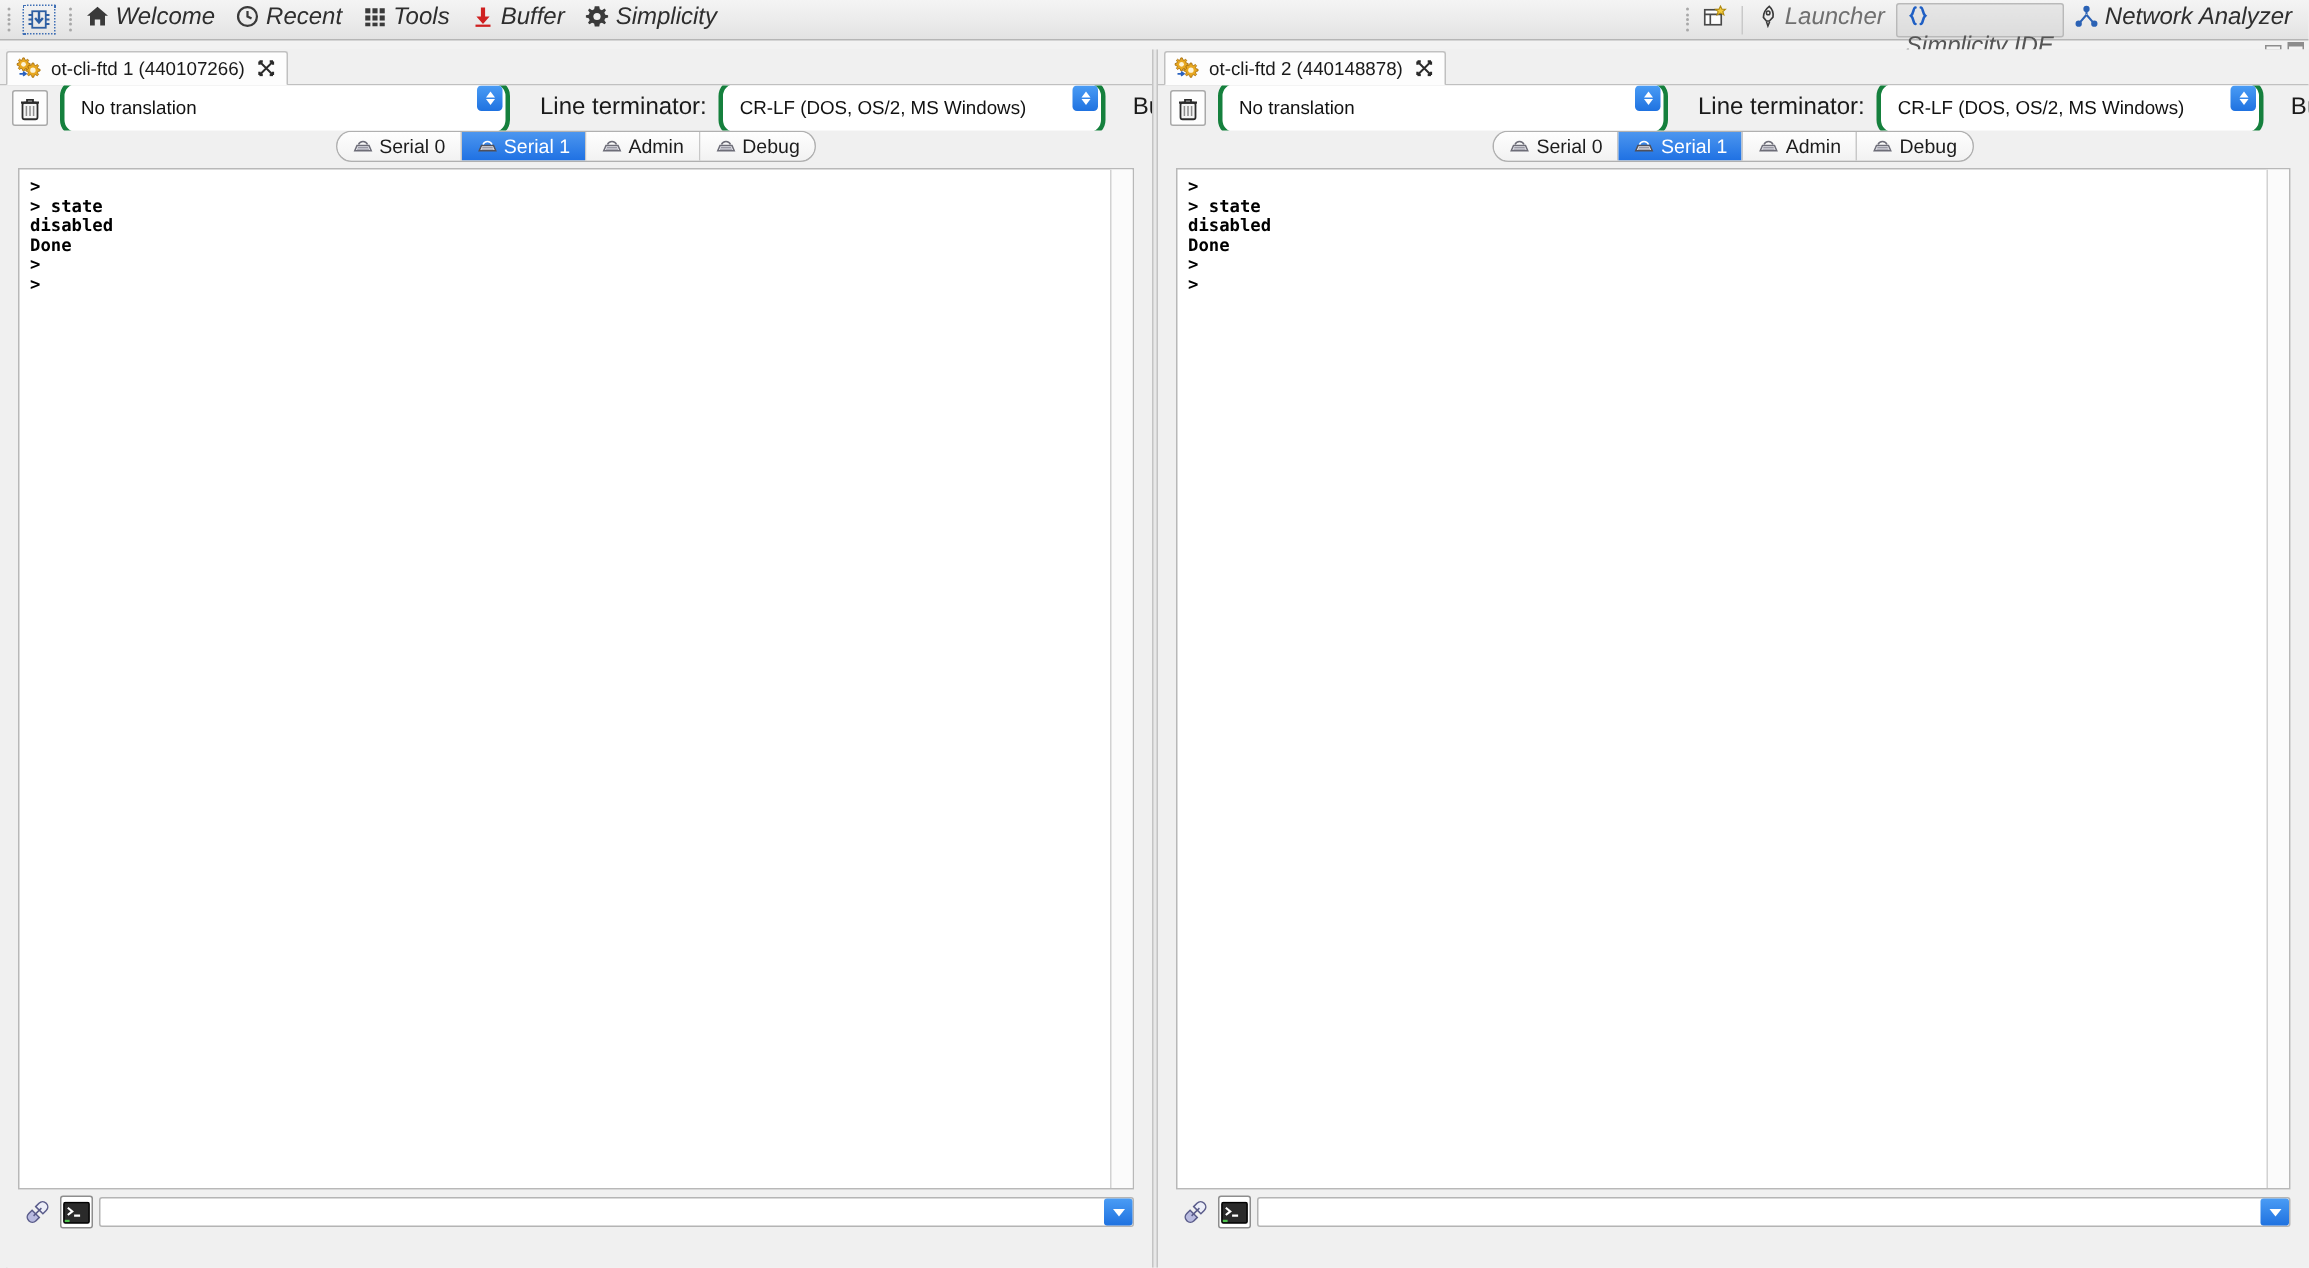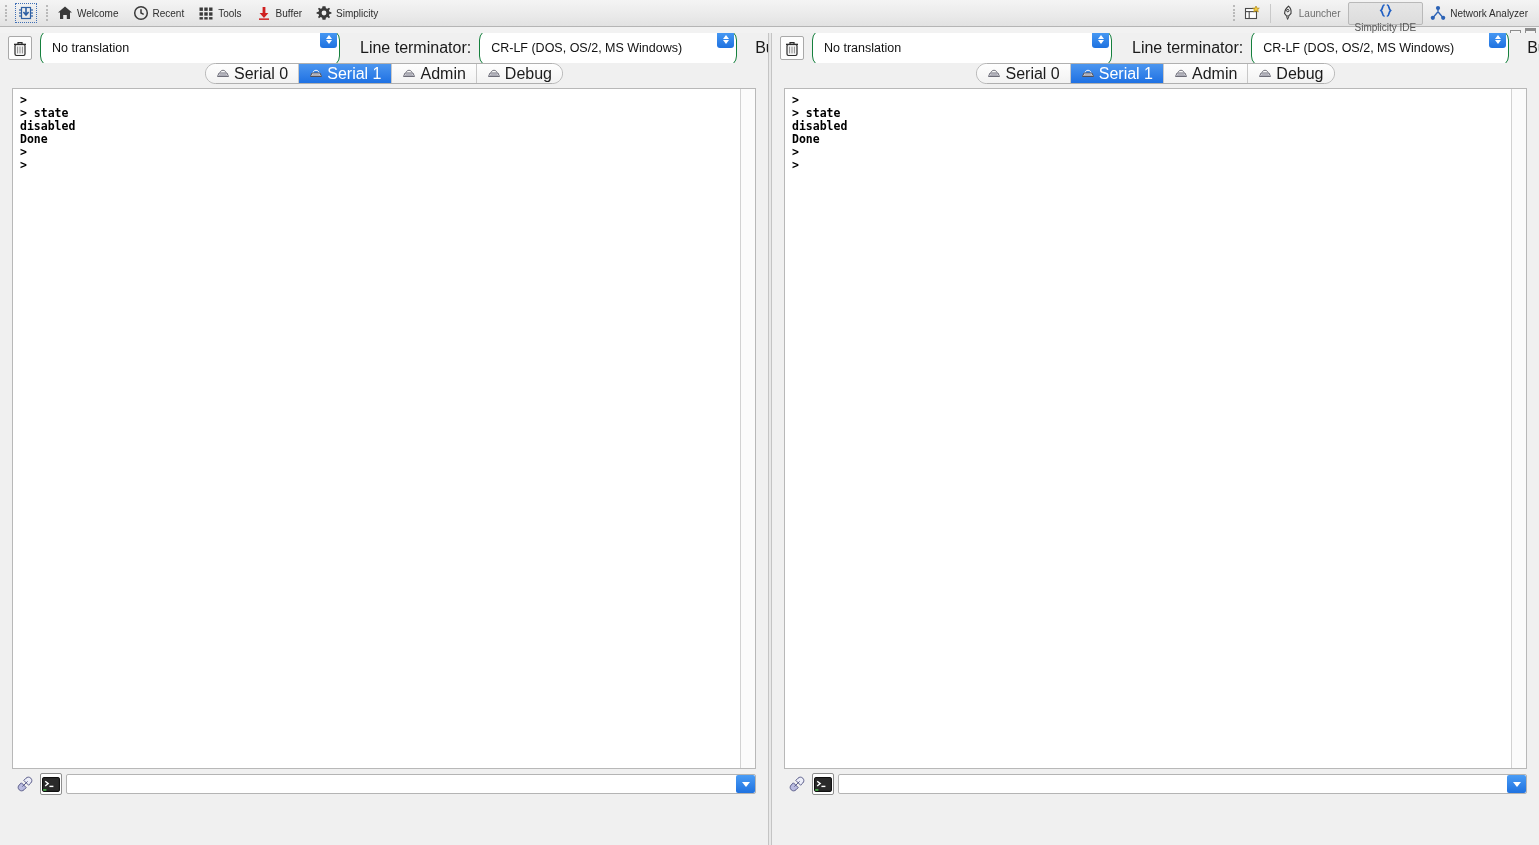--- a/index.html
+++ b/index.html
@@ -33,25 +33,25 @@
   .grip {
     width: 7px; height: 18px;
     display: flex; flex-direction: column; justify-content: space-evenly; align-items: center;
     flex: none;
   }
   .grip i {
     display: block; width: 2px; height: 2px; background: #a8a8a8; border-radius: 1px;
   }
 
   .tb-btn {
-    display: flex; align-items: center; gap: 4px;
+    display: flex; gap: 4px;
     height: 23px; padding: 0 6px;
     border: 1px solid transparent; border-radius: 2px;
     cursor: default; white-space: nowrap;
-    font-size: 10px; color: #2e2e2e;
+    font-size: 16px; color: #2e2e2e; font-style: italic;
   }
   .tb-btn.pressed {
     background: linear-gradient(to bottom,#e6e6e6,#dcdcdc);
     border: 1px solid #b9b9b9;
     color: #555;
     flex-direction: column;
   }
   .tb-icononly { padding: 0 5px; }
   .tb-sep { width: 1px; height: 19px; background: #c9c9c9; margin: 0 3px; }
 
@@ -129,21 +129,21 @@
     background: #fdfdfd;
     border: 1px solid #a9a9a9;
     border-radius: 2px;
     display: flex; align-items: center; justify-content: center;
     flex: none;
   }
   .combo {
     position: relative;
     height: 38px;
     background: #fff;
-    border: 1px solid #15803d;
+    border: 3px solid #15803d;
     border-radius: 11px;
     display: flex; align-items: center;
     padding-left: 11px;
     font-size: 12.5px;
     color: #111;
     flex: none;
   }
   .combo-arrow {
     position: absolute; right: 2px; top: 1px;
     width: 17px; height: 17px;
@@ -164,21 +164,21 @@
     display: flex;
     height: 21px;
     border: 1px solid #b0b0b0;
     border-radius: 11px;
     overflow: hidden;
     background: #fdfdfd;
   }
   .stab {
     display: flex; align-items: center; gap: 4px;
     padding: 0 10px;
-    font-size: 16px;
+    font-size: 13px;
     color: #1c1c1c;
     border-right: 1px solid #c8c8c8;
     background: linear-gradient(to bottom,#fefefe,#f2f2f2);
   }
   .stab:last-child { border-right: none; }
   .stab.active {
     background: linear-gradient(to bottom,#4c96ef,#1f71e3);
     color: #fff;
     font-weight: normal;
     text-align: center;
@@ -403,20 +403,44 @@
 <div class="view-corner">
   <div class="vc-box min"></div>
   <div class="vc-box max"></div>
 </div>
 
 <div class="gutter-left"></div>
 <div class="panel-divider"></div>
 
 <div class="panel" id="panel-left">
 
+  <div class="etab-row">
+    <div class="etab">
+      <span>
+        <svg width="17" height="16" viewBox="0 0 17 16">
+          <g fill="#e8a820" stroke="#a9700d" stroke-width="0.6">
+            <path d="M10.4 4.0 L11.5 4.0 L11.8 5.3 L12.8 5.7 L13.9 5.0 L14.7 5.8 L14.0 6.9 L14.4 7.9 L15.7 8.2 L15.7 9.3 L14.4 9.6 L14.0 10.6 L14.7 11.7 L13.9 12.5 L12.8 11.8 L11.8 12.2 L11.5 13.5 L10.4 13.5 L10.1 12.2 L9.1 11.8 L8.0 12.5 L7.2 11.7 L7.9 10.6 L7.5 9.6 L6.2 9.3 L6.2 8.2 L7.5 7.9 L7.9 6.9 L7.2 5.8 L8.0 5.0 L9.1 5.7 L10.1 5.3 Z"></path>
+          </g>
+          <circle cx="10.95" cy="8.75" r="1.8" fill="#fdf3d6"></circle>
+          <g fill="#e8a820" stroke="#a9700d" stroke-width="0.6">
+            <path d="M4.2 0.6 L5.2 0.6 L5.5 1.8 L6.4 2.2 L7.4 1.5 L8.1 2.2 L7.5 3.2 L7.9 4.1 L9.1 4.4 L9.1 5.4 L7.9 5.7 L7.5 6.6 L8.1 7.6 L7.4 8.3 L6.4 7.6 L5.5 8.0 L5.2 9.2 L4.2 9.2 L3.9 8.0 L3.0 7.6 L2.0 8.3 L1.3 7.6 L1.9 6.6 L1.5 5.7 L0.3 5.4 L0.3 4.4 L1.5 4.1 L1.9 3.2 L1.3 2.2 L2.0 1.5 L3.0 2.2 L3.9 1.8 Z"></path>
+          </g>
+          <circle cx="4.7" cy="4.9" r="1.6" fill="#fdf3d6"></circle>
+          <path d="M2.0 11.2 L6.0 11.2 M4.4 9.8 L6.2 11.2 L4.4 12.6" stroke="#2a62c0" stroke-width="1.2" fill="none"></path>
+        </svg>
+      </span>
+      <span>ot-cli-ftd 1 (440107266)</span>
+      <span class="etab-x">
+        <svg width="11" height="11" viewBox="0 0 11 11">
+          <path d="M1 1 L10 10 M10 1 L1 10" stroke="#2a2a2a" stroke-width="1.3"></path>
+          <path d="M1 1 L3.2 1 M1 1 L1 3.2 M10 1 L7.8 1 M10 1 L10 3.2 M1 10 L3.2 10 M1 10 L1 7.8 M10 10 L7.8 10 M10 10 L10 7.8" stroke="#2a2a2a" stroke-width="1.6"></path>
+        </svg>
+      </span>
+    </div>
+  </div>
 
   <div class="opt-row">
     <div class="icon-btn">
       <span>
         <svg width="16" height="17" viewBox="0 0 16 17">
           <rect x="3" y="4.5" width="10" height="11" rx="1.4" fill="#f4f4f4" stroke="#2b2b2b" stroke-width="1.2"></rect>
           <path d="M2 4.4 L14 4.4" stroke="#2b2b2b" stroke-width="1.4"></path>
           <path d="M6 4.4 L6 2.6 L10 2.6 L10 4.4" fill="none" stroke="#2b2b2b" stroke-width="1.2"></path>
           <path d="M5.6 6.6 L5.6 13.4 M8 6.6 L8 13.4 M10.4 6.6 L10.4 13.4" stroke="#8d8d8d" stroke-width="1"></path>
         </svg>
@@ -514,20 +538,44 @@
     <div class="in-field">
       <span class="in-arrow">
           <span class="chev-down"></span>
         </span>
     </div>
   </div>
 </div>
 
 <div class="panel" id="panel-right">
 
+  <div class="etab-row">
+    <div class="etab">
+      <span>
+        <svg width="17" height="16" viewBox="0 0 17 16">
+          <g fill="#e8a820" stroke="#a9700d" stroke-width="0.6">
+            <path d="M10.4 4.0 L11.5 4.0 L11.8 5.3 L12.8 5.7 L13.9 5.0 L14.7 5.8 L14.0 6.9 L14.4 7.9 L15.7 8.2 L15.7 9.3 L14.4 9.6 L14.0 10.6 L14.7 11.7 L13.9 12.5 L12.8 11.8 L11.8 12.2 L11.5 13.5 L10.4 13.5 L10.1 12.2 L9.1 11.8 L8.0 12.5 L7.2 11.7 L7.9 10.6 L7.5 9.6 L6.2 9.3 L6.2 8.2 L7.5 7.9 L7.9 6.9 L7.2 5.8 L8.0 5.0 L9.1 5.7 L10.1 5.3 Z"></path>
+          </g>
+          <circle cx="10.95" cy="8.75" r="1.8" fill="#fdf3d6"></circle>
+          <g fill="#e8a820" stroke="#a9700d" stroke-width="0.6">
+            <path d="M4.2 0.6 L5.2 0.6 L5.5 1.8 L6.4 2.2 L7.4 1.5 L8.1 2.2 L7.5 3.2 L7.9 4.1 L9.1 4.4 L9.1 5.4 L7.9 5.7 L7.5 6.6 L8.1 7.6 L7.4 8.3 L6.4 7.6 L5.5 8.0 L5.2 9.2 L4.2 9.2 L3.9 8.0 L3.0 7.6 L2.0 8.3 L1.3 7.6 L1.9 6.6 L1.5 5.7 L0.3 5.4 L0.3 4.4 L1.5 4.1 L1.9 3.2 L1.3 2.2 L2.0 1.5 L3.0 2.2 L3.9 1.8 Z"></path>
+          </g>
+          <circle cx="4.7" cy="4.9" r="1.6" fill="#fdf3d6"></circle>
+          <path d="M2.0 11.2 L6.0 11.2 M4.4 9.8 L6.2 11.2 L4.4 12.6" stroke="#2a62c0" stroke-width="1.2" fill="none"></path>
+        </svg>
+      </span>
+      <span>ot-cli-ftd 2 (440148878)</span>
+      <span class="etab-x">
+        <svg width="11" height="11" viewBox="0 0 11 11">
+          <path d="M1 1 L10 10 M10 1 L1 10" stroke="#2a2a2a" stroke-width="1.3"></path>
+          <path d="M1 1 L3.2 1 M1 1 L1 3.2 M10 1 L7.8 1 M10 1 L10 3.2 M1 10 L3.2 10 M1 10 L1 7.8 M10 10 L7.8 10 M10 10 L10 7.8" stroke="#2a2a2a" stroke-width="1.6"></path>
+        </svg>
+      </span>
+    </div>
+  </div>
 
   <div class="opt-row">
     <div class="icon-btn">
       <span>
         <svg width="16" height="17" viewBox="0 0 16 17">
           <rect x="3" y="4.5" width="10" height="11" rx="1.4" fill="#f4f4f4" stroke="#2b2b2b" stroke-width="1.2"></rect>
           <path d="M2 4.4 L14 4.4" stroke="#2b2b2b" stroke-width="1.4"></path>
           <path d="M6 4.4 L6 2.6 L10 2.6 L10 4.4" fill="none" stroke="#2b2b2b" stroke-width="1.2"></path>
           <path d="M5.6 6.6 L5.6 13.4 M8 6.6 L8 13.4 M10.4 6.6 L10.4 13.4" stroke="#8d8d8d" stroke-width="1"></path>
         </svg>

